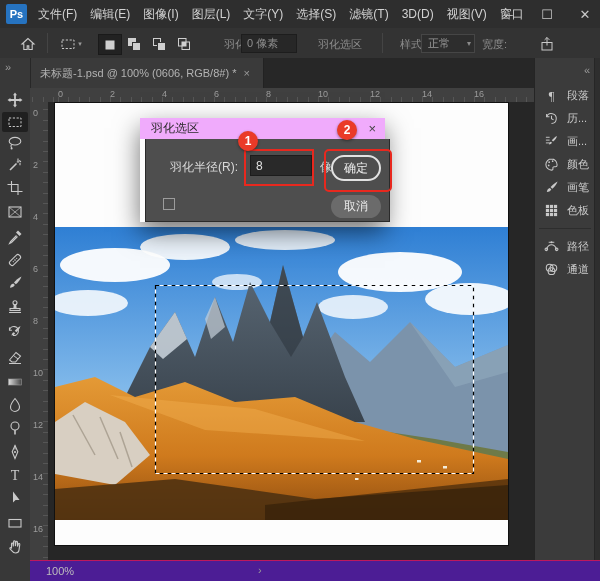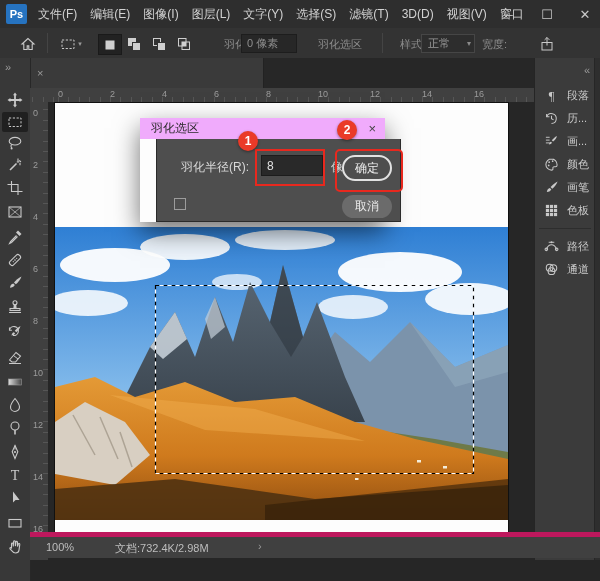--- a/index.html
+++ b/index.html
@@ -47,21 +47,21 @@
   .tickv{position:absolute;left:3px;color:#9c9c9c;font-size:9px;}
   
   #gutter{left:48px;top:102px;width:486px;height:458px;background:#262626;}
   #canvas-white{position:absolute;left:7px;top:1px;width:453px;height:442px;background:#fdfdfd;box-shadow:0 0 0 1px #111;}
   #photo{position:absolute;left:0px;top:124px;width:453px;height:293px;}
   
   #dialog{left:140px;top:118px;width:245px;height:104px;box-shadow:0 10px 24px rgba(0,0,0,.55);font-size:12px;}
   #dialog-titlebar{position:absolute;left:0;top:0;width:245px;height:21px;background:#f0abfc;display:flex;align-items:center;}
   #dialog-title{color:#2a2a2a;margin-left:11px;}
   #dialog-close{position:absolute;right:9px;top:3px;color:#444;font-size:13px;}
-  #dialog-body{position:absolute;left:16px;top:21px;width:245px;height:83px;background:#4e4e4e;border:1px solid #2a2a2a;border-top:none;box-sizing:border-box;}
+  #dialog-body{position:absolute;left:5px;top:21px;width:245px;height:83px;background:#4e4e4e;border:1px solid #2a2a2a;border-top:none;box-sizing:border-box;}
   #radius-label{position:absolute;left:24px;top:20px;color:#d8d8d8;}
   #radius-annotation{position:absolute;left:98px;top:10px;width:66px;height:33px;border:2px solid #e8281e;}
   #radius-input{position:absolute;left:104px;top:16px;width:50px;height:19px;background:#292929;border:1px solid #1c1c1c;
                 color:#e0e0e0;font-size:12px;padding:0 5px;font-family:"Liberation Sans",sans-serif;}
   #radius-unit{position:absolute;left:174px;top:20px;color:#d8d8d8;}
   #dlg-checkbox{position:absolute;left:17px;top:59px;width:10px;height:10px;border:1px solid #9c9c9c;background:transparent;}
   #checkbox-label{position:absolute;left:35px;top:57px;color:#d8d8d8;}
   #ok-annotation{position:absolute;left:178px;top:10px;width:64px;height:39px;border:2px solid #e8281e;border-radius:5px;}
   #ok-button{position:absolute;left:185px;top:16px;width:50px;height:26px;border-radius:13px;background:#4e4e4e;
              border:2px solid #e2e2e2;color:#eee;display:flex;align-items:center;justify-content:center;box-sizing:border-box;}
@@ -72,21 +72,21 @@
   
   #right-panel{left:534px;top:58px;width:60px;height:502px;background:#3b3b3b;border-left:1px solid #252525;}
   #panel-edge{left:594px;top:58px;width:6px;height:502px;background:#2e2e2e;border-left:1px solid #262626;}
   #panel-collapse{position:absolute;right:6px;top:6px;}
   .panel-item{display:flex;align-items:center;height:23px;padding-left:8px;gap:7px;}
   .panel-item .icon{width:17px;height:17px;display:flex;align-items:center;justify-content:center;}
   .panel-label{color:#c9c9c9;font-size:11px;white-space:nowrap;}
   .panel-divider{height:1px;background:#2d2d2d;margin:6px 4px;}
   #panel-groups{position:absolute;left:0;top:26px;width:60px;}
   
-  #statusbar{left:30px;top:532px;width:570px;height:21px;background:#404040;border-top:5px solid #be185d;}
+  #statusbar{left:30px;top:560px;width:570px;height:21px;background:#4c1d95;border-top:1px solid #be185d;}
   #status-zoom{position:absolute;left:16px;top:4px;color:#bdbdbd;font-size:11px;}
   #status-doc{position:absolute;left:85px;top:4px;color:#bdbdbd;font-size:11px;}
   #status-chevron{position:absolute;left:228px;top:3px;color:#9a9a9a;font-size:11px;}
   #toolbar-bottom{left:0;top:560px;width:30px;height:21px;background:#383838;border-right:1px solid #272727;}
 </style>
 </head>
 <body>
 
 <div id="app">
 
@@ -161,20 +161,21 @@
     <div class="opt-icon" style="left:536px;">
       <svg width="16" height="16" viewBox="0 0 16 16">
           <rect x="3" y="6.5" width="10" height="7.5" fill="none" stroke="#c9c9c9"></rect>
           <path d="M8 1.5v8M8 1.5L5.6 3.9M8 1.5l2.4 2.4" fill="none" stroke="#c9c9c9"></path>
         </svg>
     </div>
   </div>
 
   <div id="tabbar" class="abs">
     <div id="doc-tab">
+      <span id="doc-tab-title">未标题-1.psd @ 100% (0606, RGB/8#) *</span>
       <span id="doc-tab-close">×</span>
     </div>
   </div>
 
   <div id="toolbar" class="abs">
     <div class="dbl-arrow" style="position:absolute;left:5px;top:3px;">»</div>
     <div id="tool-list">
         <div class="tool icon" style="top: 32px;">
           <svg width="16" height="16" viewBox="0 0 16 16">
             <path d="M8 .5l2 2.8H8.9V7h3.7V5.9L15.5 8l-2.9 2.1V9H8.9v3.7H10L8 15.5 6 12.7h1.1V9H3.4v1.1L.5 8l2.9-2.1V7h3.7V3.3H6z" fill="#c9c9c9"></path>
@@ -505,17 +506,16 @@
           </div>
           <span class="panel-label">通道</span>
         </div>
       </div>
   </div>
   <div id="panel-edge" class="abs"></div>
 
   <div id="toolbar-bottom" class="abs"></div>
   <div id="statusbar" class="abs">
     <span id="status-zoom">100%</span>
-    <span id="status-doc">文档:732.4K/2.98M</span>
     <span id="status-chevron">›</span>
   </div>
 
 </div>
 
 </body></html>

